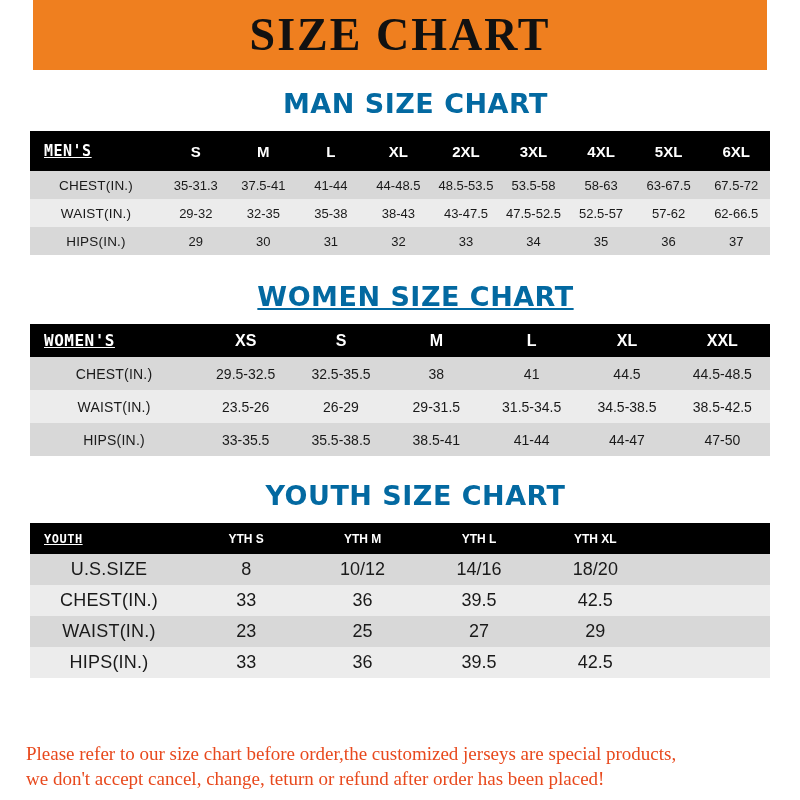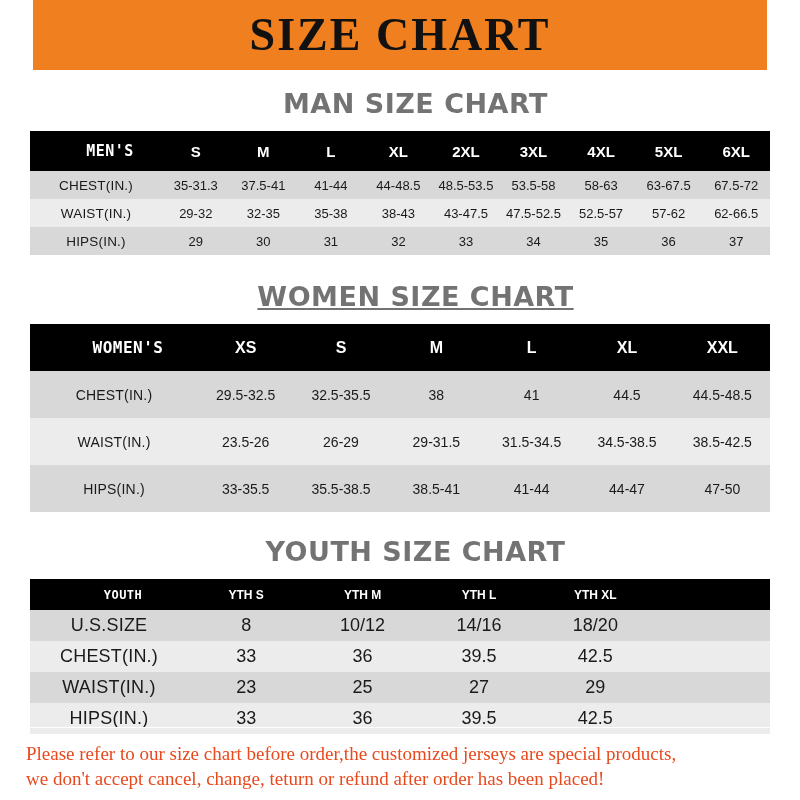--- a/index.html
+++ b/index.html
@@ -45,21 +45,21 @@
     color: #111111;
     line-height: 1;
   }
   
   .section-title {
     text-align: center;
     font-family: "DejaVu Sans", sans-serif;
     font-weight: bold;
     font-size: 27px;
     letter-spacing: 0.5px;
-    color: #737373;
+    color: #0369a1;
     padding-left: 31px;
   }
   #man-title   { margin-top: 18px; }
   #women-title { margin-top: 26px; text-decoration: underline; }
   #youth-title { margin-top: 24px; }
 
   
   .table-wrap {
     margin: 12px auto 0 auto;
     width: 740px;
@@ -79,39 +79,40 @@
     white-space: nowrap;
   }
   table.size-table thead th {
     background: #000000;
     color: #ffffff;
     font-weight: bold;
     font-size: 15px;
     height: 40px;
   }
   table.size-table thead th.row-head {
-    text-align: center;
-    padding-left: 30px;
+    text-align: left;
+    padding-left: 14px;
     font-family: "DejaVu Sans Mono", monospace;
     font-size: 16px;
     letter-spacing: 0.5px;
+    text-decoration: underline;
   }
   table.size-table tbody td.row-head {
     font-weight: normal;
     font-size: 13.5px;
     letter-spacing: 0.2px;
   }
   table.size-table tbody tr.band-dark td { background: #d8d8d8; }
   table.size-table tbody tr.band-light td { background: #ececec; }
 
   
   #men-table thead th { font-size: 15px; }
   #women-table thead th { font-size: 16px; }
   #youth-table thead th { font-size: 12px; }
-  #women-table td, #women-table th { height: 47px; font-size: 14px; }
+  #women-table td, #women-table th { height: 33px; font-size: 14px; }
   #youth-table td, #youth-table th { height: 31px; font-size: 18px; }
 
   
   .footer-note {
     position: absolute;
     left: 0; right: 16px;
     bottom: 8px;
     padding: 0 26px;
     text-align: left;
     color: #e8491d;

